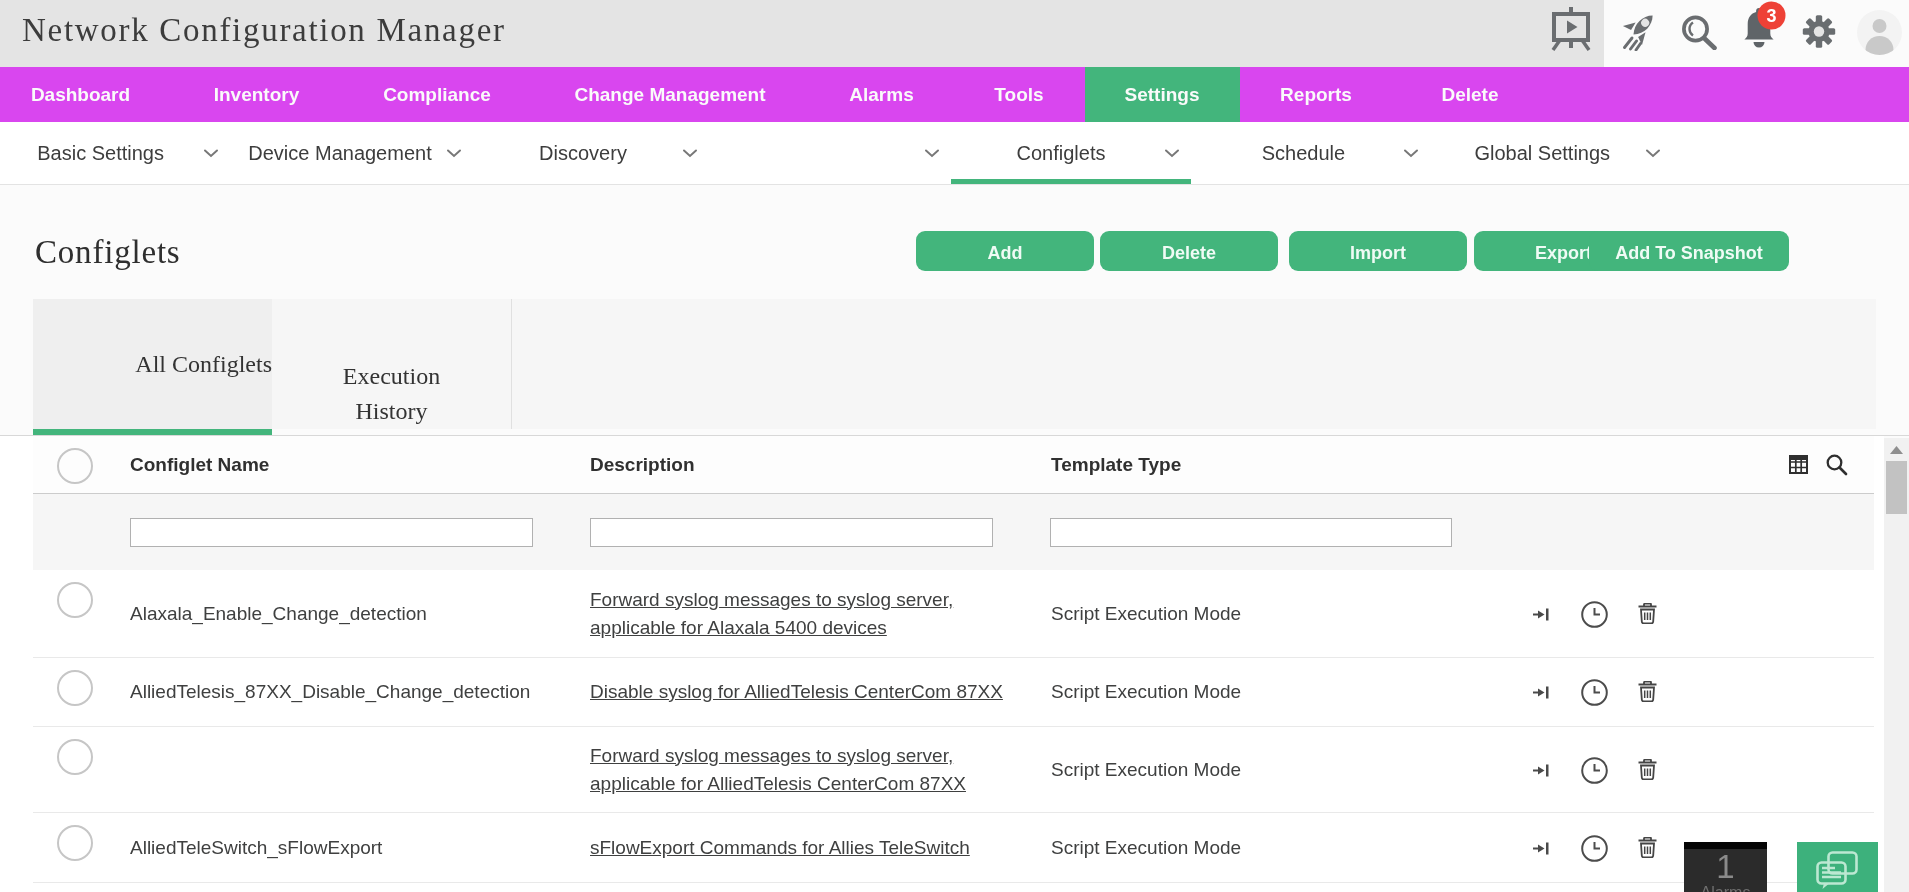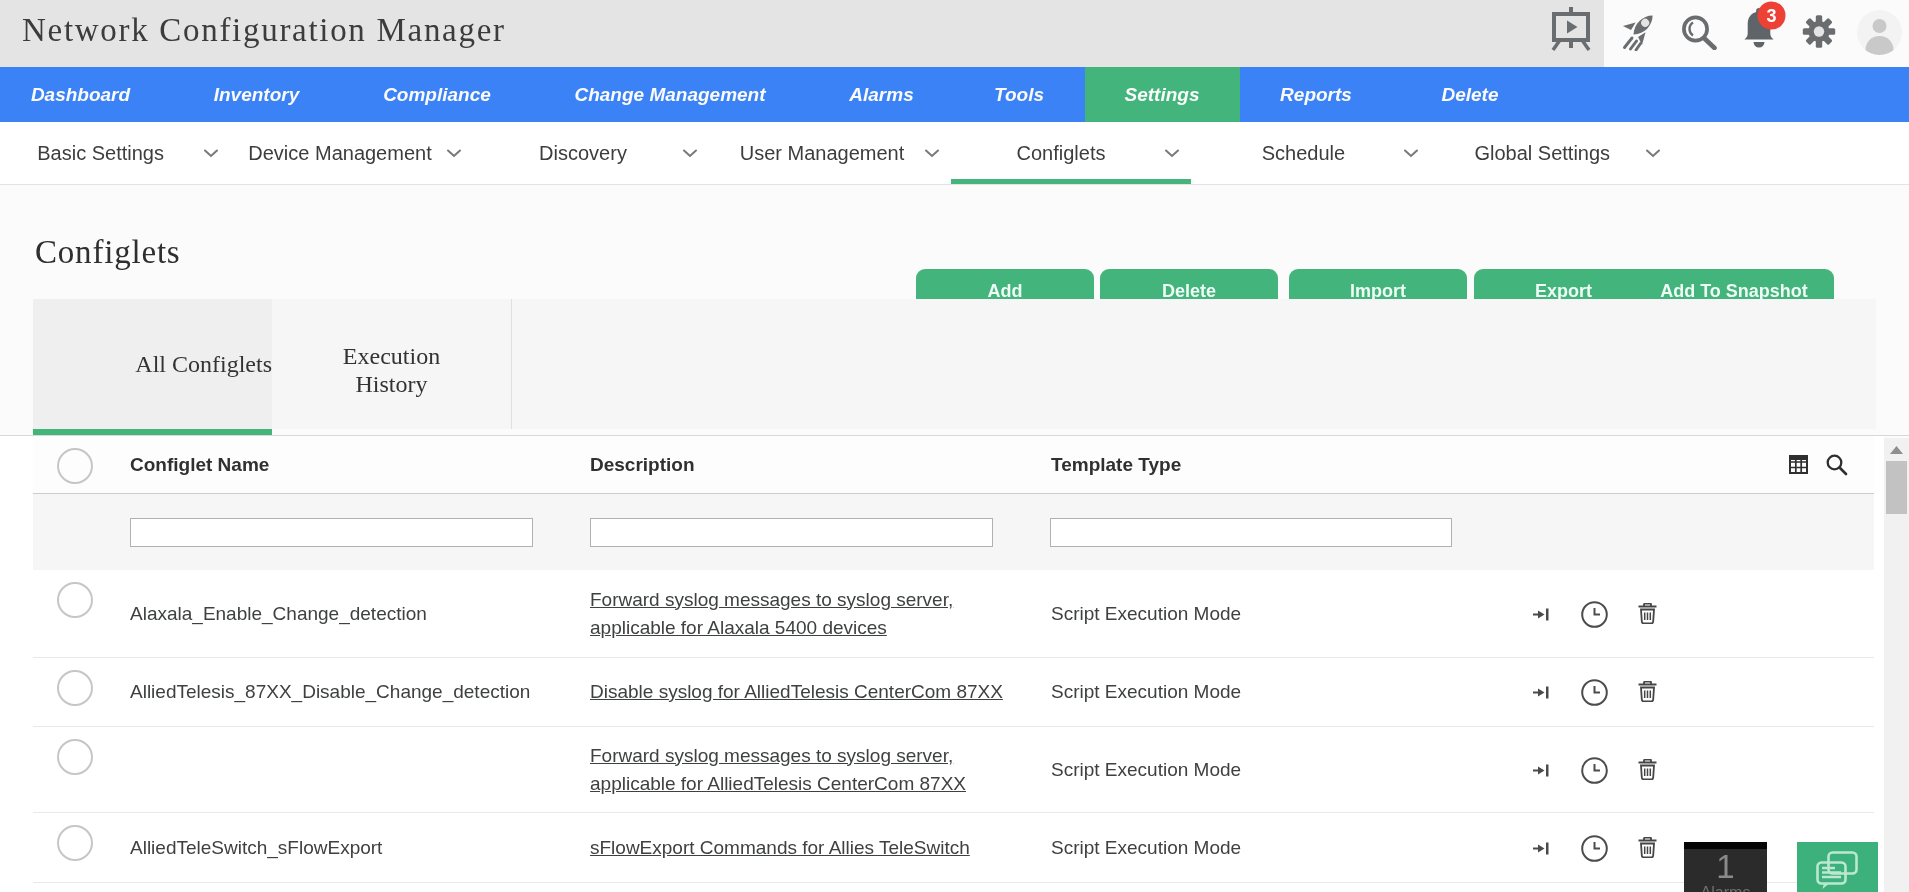--- a/index.html
+++ b/index.html
@@ -1,32 +1,32 @@
 <!DOCTYPE html>
 <html><head>
 <meta charset="utf-8">
 <style>
 * { margin:0; padding:0; box-sizing:border-box; }
 html,body { width:1909px; height:892px; overflow:hidden; font-family:"Liberation Sans", sans-serif; background:#fbfbfb; }
 .abs { position:absolute; }
 #topbar { position:absolute; left:0; top:0; width:1604px; height:67px; background:#e4e4e4; }
 #title { position:absolute; left:22px; top:12px; font-family:"Liberation Serif", serif; font-size:33px; color:#3c3c3c; letter-spacing:1.7px; }
-#nav { position:absolute; left:0; top:67px; width:1909px; height:55px; background:#3b82f6;font-style:italic; }
+#nav { position:absolute; left:0; top:67px; width:1909px; height:55px; background:#d946ef; }
 .navitem { position:absolute; top:0; height:55px; line-height:55px; transform:translateX(-50%); color:#fafafa; font-size:19px; font-weight:bold; white-space:nowrap; }
 #settingsbox { position:absolute; left:1085px; top:0; width:155px; height:55px; background:#43b57c; }
 #subnav { position:absolute; left:0; top:122px; width:1909px; height:63px; background:#ffffff; border-bottom:1px solid #e3e3e3; }
 .subitem { position:absolute; top:0; height:62px; line-height:62px; transform:translateX(-50%); color:#3d3d3d; font-size:20px; white-space:nowrap; }
 .chev { position:absolute; top:27px; transform:translateX(-50%); }
 #subgreen { position:absolute; left:951px; top:57px; width:240px; height:5px; background:#43b57c; }
 #h1 { position:absolute; left:35px; top:234px; font-family:"Liberation Serif", serif; font-size:33px; color:#2f2f2f; letter-spacing:0.8px; }
-.btn { position:absolute; top:231px; height:40px; background:#43b57c; border-radius:9px; color:#effbf5; font-size:18px; font-weight:bold; text-align:center; line-height:44px;margin-top:38px; }
+.btn { position:absolute; top:231px; height:40px; background:#43b57c; border-radius:9px; color:#effbf5; font-size:18px; font-weight:bold; text-align:center; line-height:44px; }
 #tabstrip { position:absolute; left:33px; top:299px; width:1843px; height:130px; background:#f6f6f6; }
 #tab1 { position:absolute; left:33px; top:299px; width:239px; height:130px; background:#efefef; text-align:right; line-height:130px; font-family:"Liberation Serif", serif; font-size:24px; color:#333; }
 #tab2 { position:absolute; left:272px; top:299px; width:240px; height:130px; border-right:1px solid #e0e0e0; font-family:"Liberation Serif", serif; font-size:24px; color:#333; text-align:center; }
-#tab2 .inner { margin-top:43px; line-height:28px;font-family:Liberation Serif, serif; }
+#tab2 .inner { margin-top:60px; line-height:35px;font-family:Liberation Serif, serif; }
 #tabgreen { position:absolute; left:33px; top:429px; width:239px; height:6px; background:#43b57c; }
 #stripline { position:absolute; left:0px; top:435px; width:1909px; height:1px; background:#d8d8d8; }
 #tablezone { position:absolute; left:0; top:436px; width:1884px; height:456px; background:#ffffff; }
 .circ { position:absolute; width:36px; height:36px; border:2px solid #c6c6c6; border-radius:50%; left:57px; }
 #hdrrow { position:absolute; left:33px; top:436px; width:1841px; height:58px; border-bottom:1px solid #cccccc; background:#fdfdfd; }
 .hlabel { position:absolute; top:0; height:57px; line-height:57px; font-weight:bold; font-size:19px; color:#303030; }
 #filterrow { position:absolute; left:33px; top:494px; width:1841px; height:76px; background:#f6f6f6; }
 .finput { position:absolute; top:24px; height:29px; background:#fff; border:1px solid #b1b1b1; }
 .row { position:absolute; left:33px; width:1841px; background:#fff; }
 .rsep { border-bottom:1px solid #e9e9e9; }
@@ -118,21 +118,20 @@
   <div id="settingsbox"></div>
   <span class="navitem" style="left:1162px">Settings</span>
   <span class="navitem" style="left:1316px">Reports</span>
   <span class="navitem" style="left:1470px">Delete</span>
 </div>
 
 <div id="subnav">
   <span class="subitem" style="left:340px">Device Management</span>
   <span class="subitem" style="left:100.6px">Basic Settings</span>
   <span class="subitem" style="left:583px">Discovery</span>
-  <span class="subitem" style="left:822px">User Management</span>
   <span class="subitem" style="left:1061px">Configlets</span>
   <span class="subitem" style="left:1303.4px">Schedule</span>
   <span class="subitem" style="left:1542.3px">Global Settings</span>
   <svg class="chev" style="left:211px" width="15" height="9" viewBox="0 0 15 9">
       <path d="M1.5 1.5 L7.5 7 L13.5 1.5" fill="none" stroke="#787878" stroke-width="2" stroke-linecap="round"></path>
     </svg>
   <svg class="chev" style="left:453.7px" width="15" height="9" viewBox="0 0 15 9">
       <path d="M1.5 1.5 L7.5 7 L13.5 1.5" fill="none" stroke="#787878" stroke-width="2" stroke-linecap="round"></path>
     </svg>
   <svg class="chev" style="left:690px" width="15" height="9" viewBox="0 0 15 9">
@@ -151,21 +150,21 @@
       <path d="M1.5 1.5 L7.5 7 L13.5 1.5" fill="none" stroke="#787878" stroke-width="2" stroke-linecap="round"></path>
     </svg>
   <div id="subgreen"></div>
 </div>
 
 <div id="h1">Configlets</div>
 <div class="btn" style="left:916px;width:178px">Add</div>
 <div class="btn" style="left:1100px;width:178px">Delete</div>
 <div class="btn" style="left:1289px;width:178px">Import</div>
 <div class="btn" style="left:1474px;width:179px">Export</div>
-<div class="btn" style="left:1634px;width:200px">Add To Snapshot</div>
+<div class="btn" style="left:1589px;width:200px">Add To Snapshot</div>
 
 <div id="tabstrip"></div>
 <div id="tab1">All Configlets</div>
 <div id="tab2">
     <div class="inner">Execution<br>History</div>
   </div>
 <div id="tabgreen"></div>
 <div id="stripline"></div>
 
 <div id="tablezone"></div>

